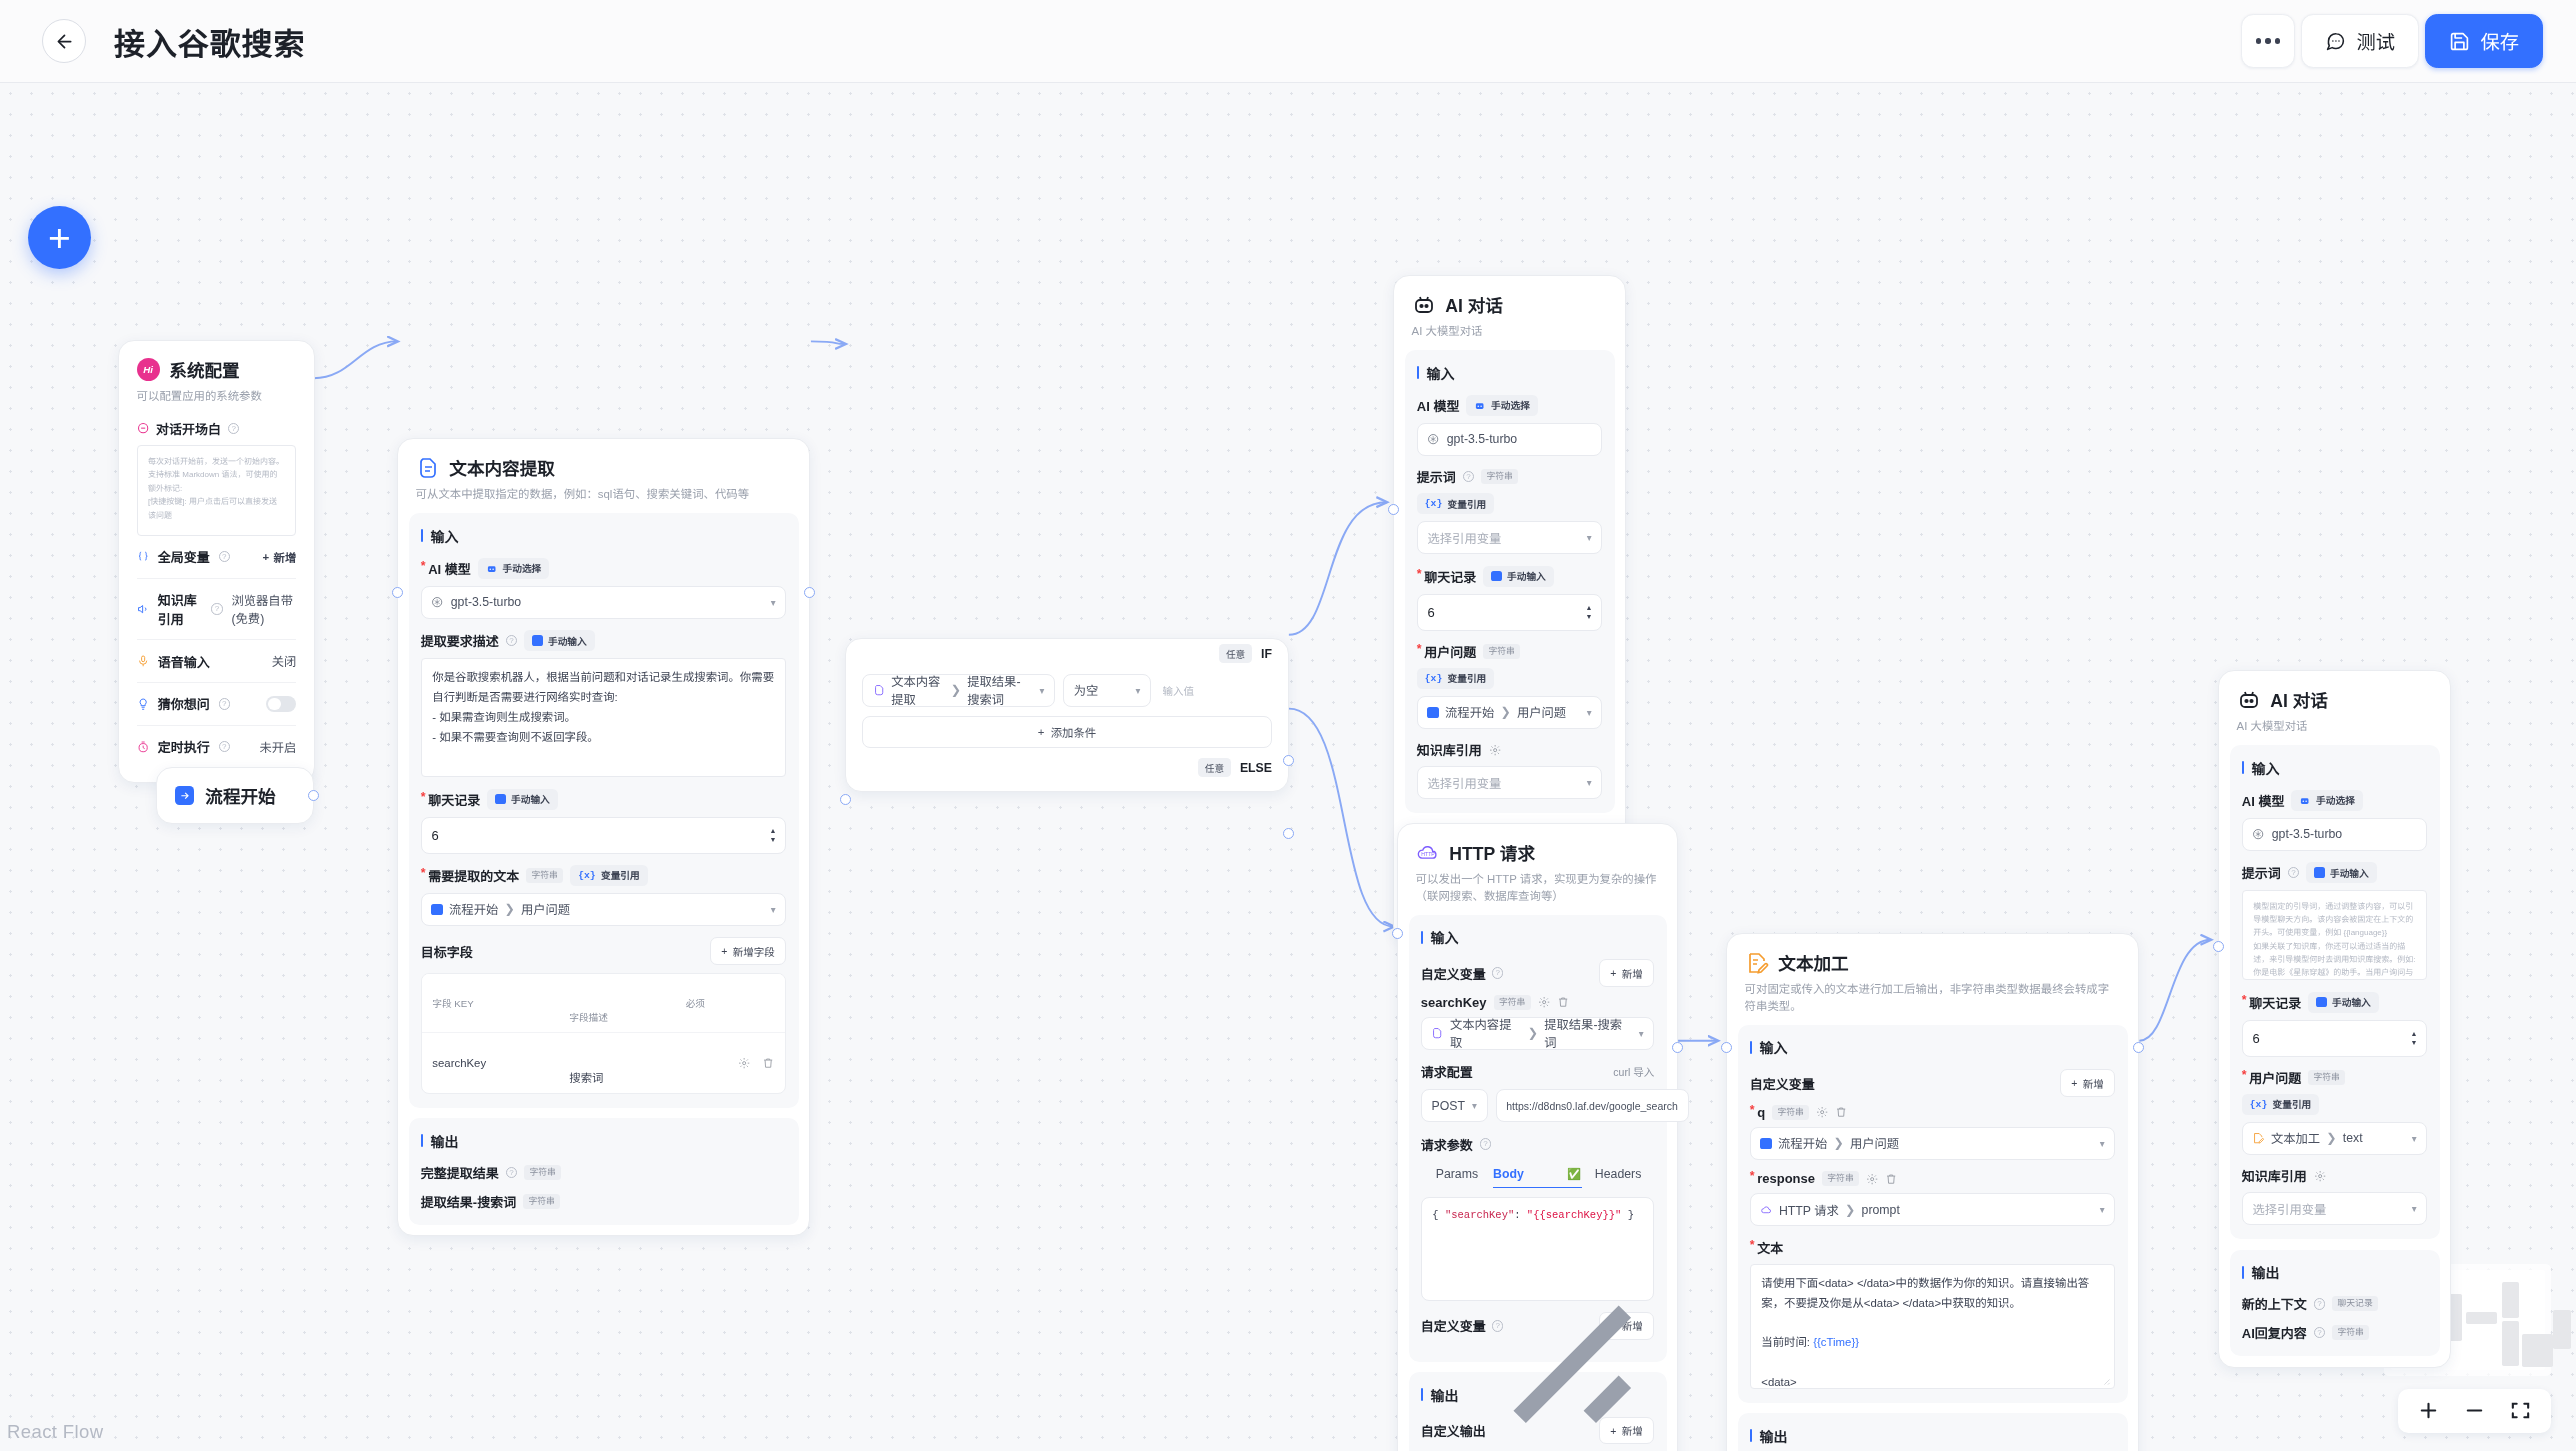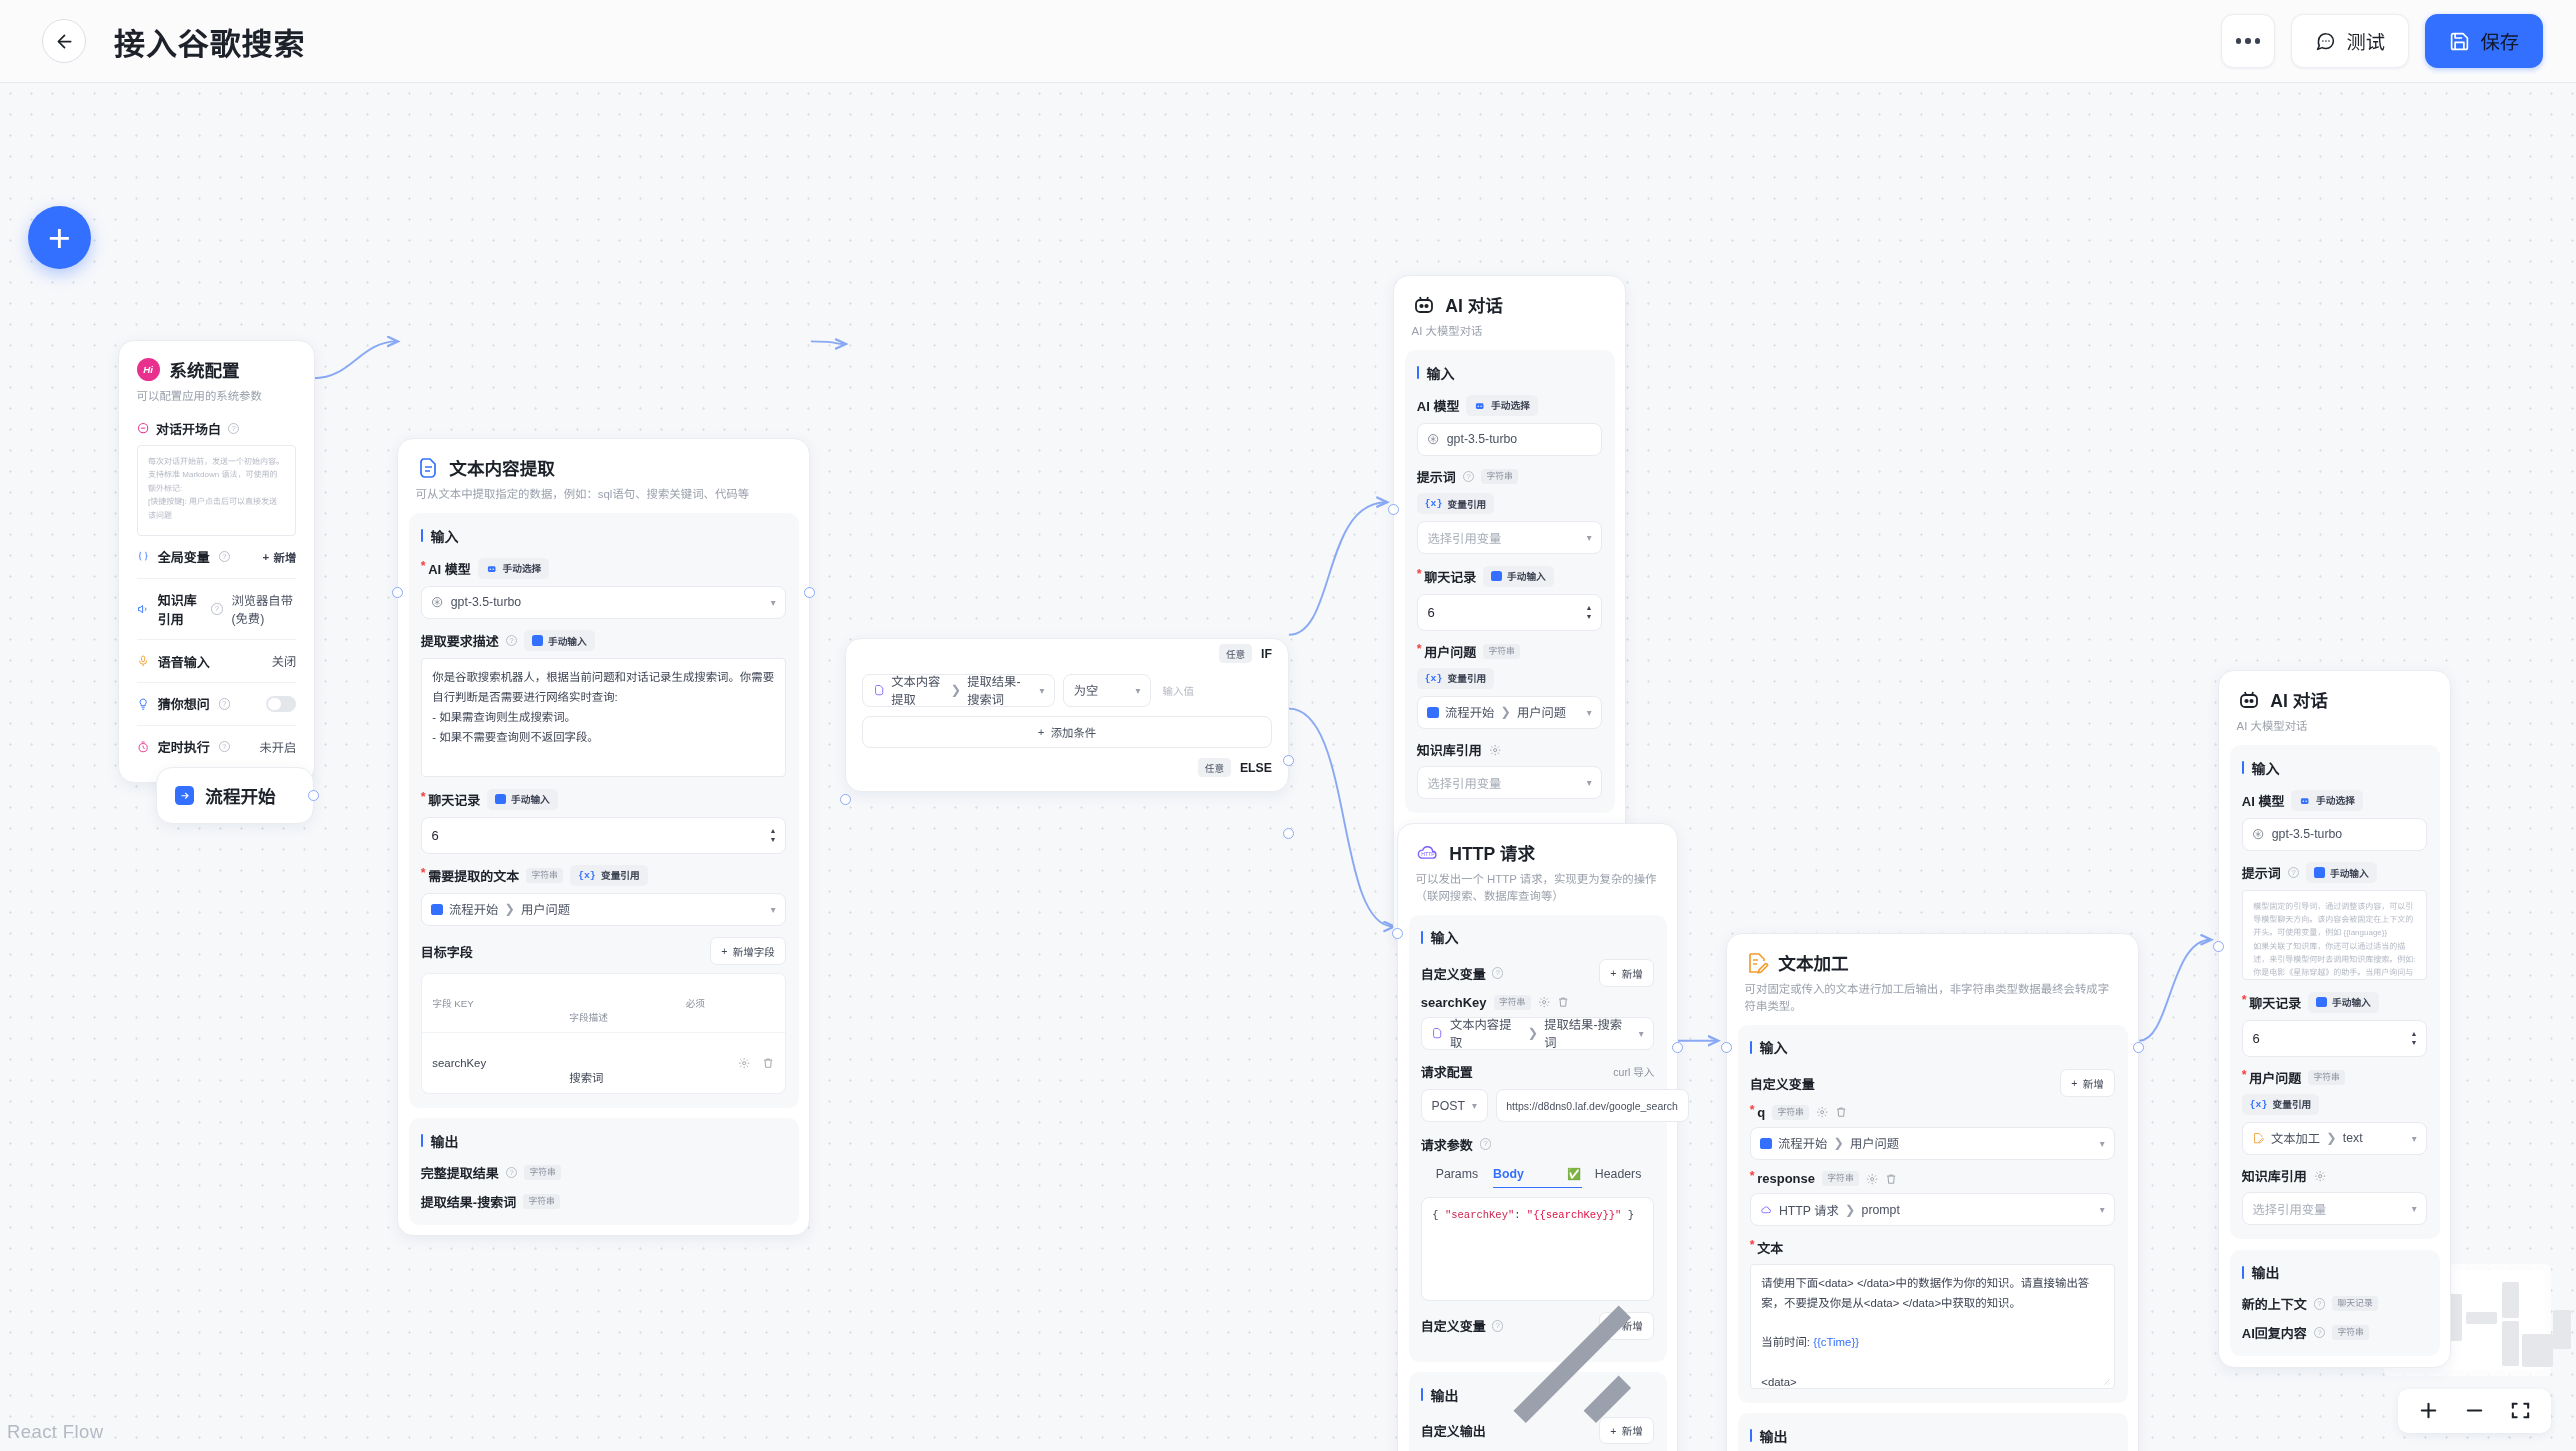--- a/index.html
+++ b/index.html
@@ -27,38 +27,38 @@
     border: 0.9px solid #dcdfe6; background: #fff;
     display: flex; align-items: center; justify-content: center;
     cursor: pointer; flex: 0 0 auto;
   }
   .back-btn svg { width: 21px; height: 21px; }
   .page-title {
     margin-left: 28px;
     font-size: 31px; font-weight: 700; letter-spacing: 0.9px;
     color: #1d2129;
   }
-  .header-right { margin-left: auto; display: flex; align-items: center; gap: 16px; }
+  .header-right { margin-left: auto; display: flex; align-items: center; gap: 6px; }
   .icon-btn {
     width: 54px; height: 54px; border-radius: 12.3px;
     background: #fff; border: 0.9px solid #eceef2;
     display: flex; align-items: center; justify-content: center;
     cursor: pointer;
     box-shadow: 0 0.9px 2.6px rgba(19,51,107,.06);
   }
   .dots { display:flex; gap:4.4px; }
   .dots i { width:5.3px; height:5.3px; border-radius:50%; background:#3c4252; display:block; }
   .btn {
     height: 54px; border-radius: 12.3px; padding: 0 23px;
     display: flex; align-items: center; gap: 10.5px;
     font-size: 19.3px; cursor: pointer;
     border: 0.9px solid #eceef2; background: #fff; color: #1d2129;
     box-shadow: 0 0.9px 2.6px rgba(19,51,107,.06);
   }
-  .btn.primary { background: #3370ff; border-color: #3370ff; color: #0f172a; box-shadow: 0 1.8px 5.3px rgba(51,112,255,.3); }
+  .btn.primary { background: #3370ff; border-color: #3370ff; color: #ffffff; box-shadow: 0 1.8px 5.3px rgba(51,112,255,.3); }
   .btn svg { width: 21px; height: 21px; }
 
   
   .canvas {
     position: absolute; top: 83px; left: 0;
     width: 2576px; height: 1369px;
     background-color: #f7f8fa;
     background-image: radial-gradient(#dfe2e8 1.1px, transparent 1.1px);
     background-size: 21px 21px;
     overflow: hidden;

